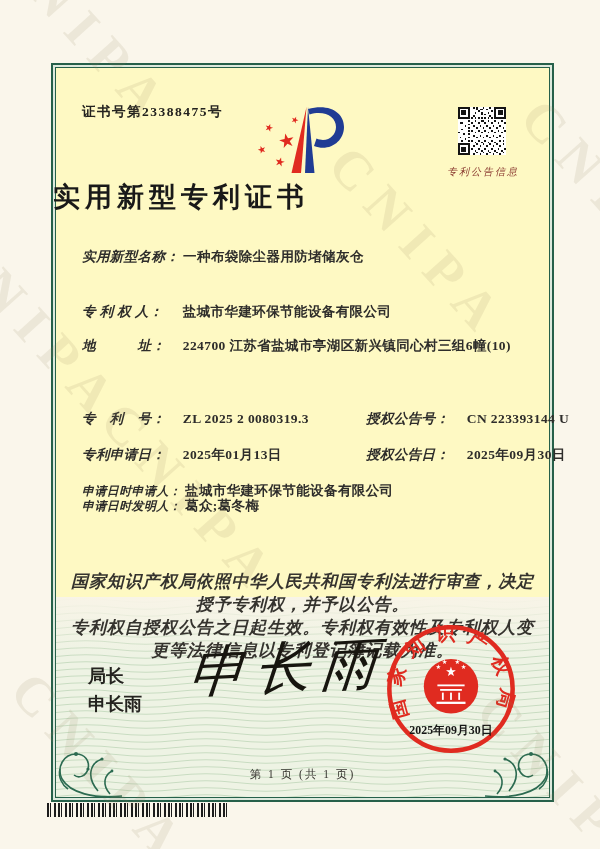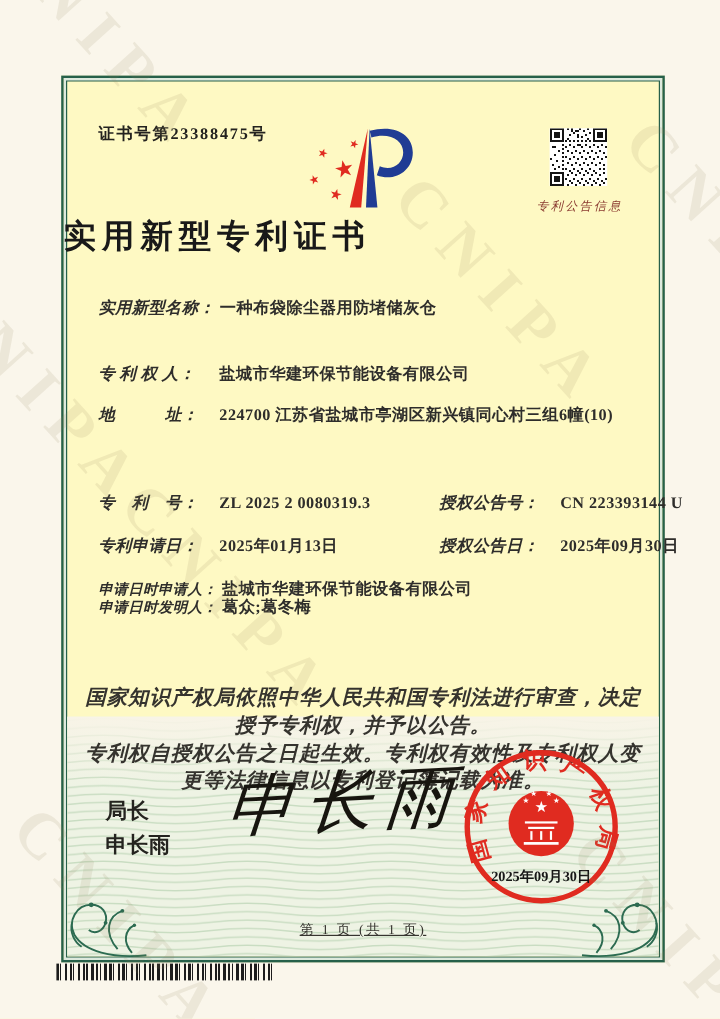--- a/index.html
+++ b/index.html
@@ -42,21 +42,21 @@
   .statement{position:absolute;left:10px;right:10px;top:505px;text-align:center;font-size:17px;
              font-style:italic;font-weight:600;line-height:23px;letter-spacing:.8px;color:#35332e;z-index:3;}
 
   
   .signer{position:absolute;left:35px;top:597px;font-size:18px;font-weight:700;line-height:28px;color:#24231f;z-index:4;}
   .autograph{position:absolute;left:136px;top:566px;font-size:56px;font-weight:500;letter-spacing:10px;
              color:#17150f;transform:rotate(-3deg) skewX(-8deg);font-style:italic;z-index:4;}
   .seal{position:absolute;left:330px;top:556px;width:136px;height:136px;z-index:6;}
 
   .footer{position:absolute;left:0;right:0;top:702px;text-align:center;font-size:11.5px;
-          letter-spacing:2px;color:#36342f;z-index:3;text-decoration:underline;}
+          letter-spacing:2px;color:#36342f;z-index:3;}
 
   .orn{position:absolute;width:82px;height:64px;z-index:4;}
   .ornL{left:-9px;top:674px;}
   .ornR{left:428px;top:674px;transform:scaleX(-1);}
 
   .barcode{position:absolute;left:47px;top:803px;width:182px;height:14px;z-index:3;
     background:repeating-linear-gradient(90deg,#1c1c1c 0 2px,transparent 2px 3px,#1c1c1c 3px 4px,
                transparent 4px 7px,#1c1c1c 7px 9px,transparent 9px 11px);}
 </style>
 </head>

